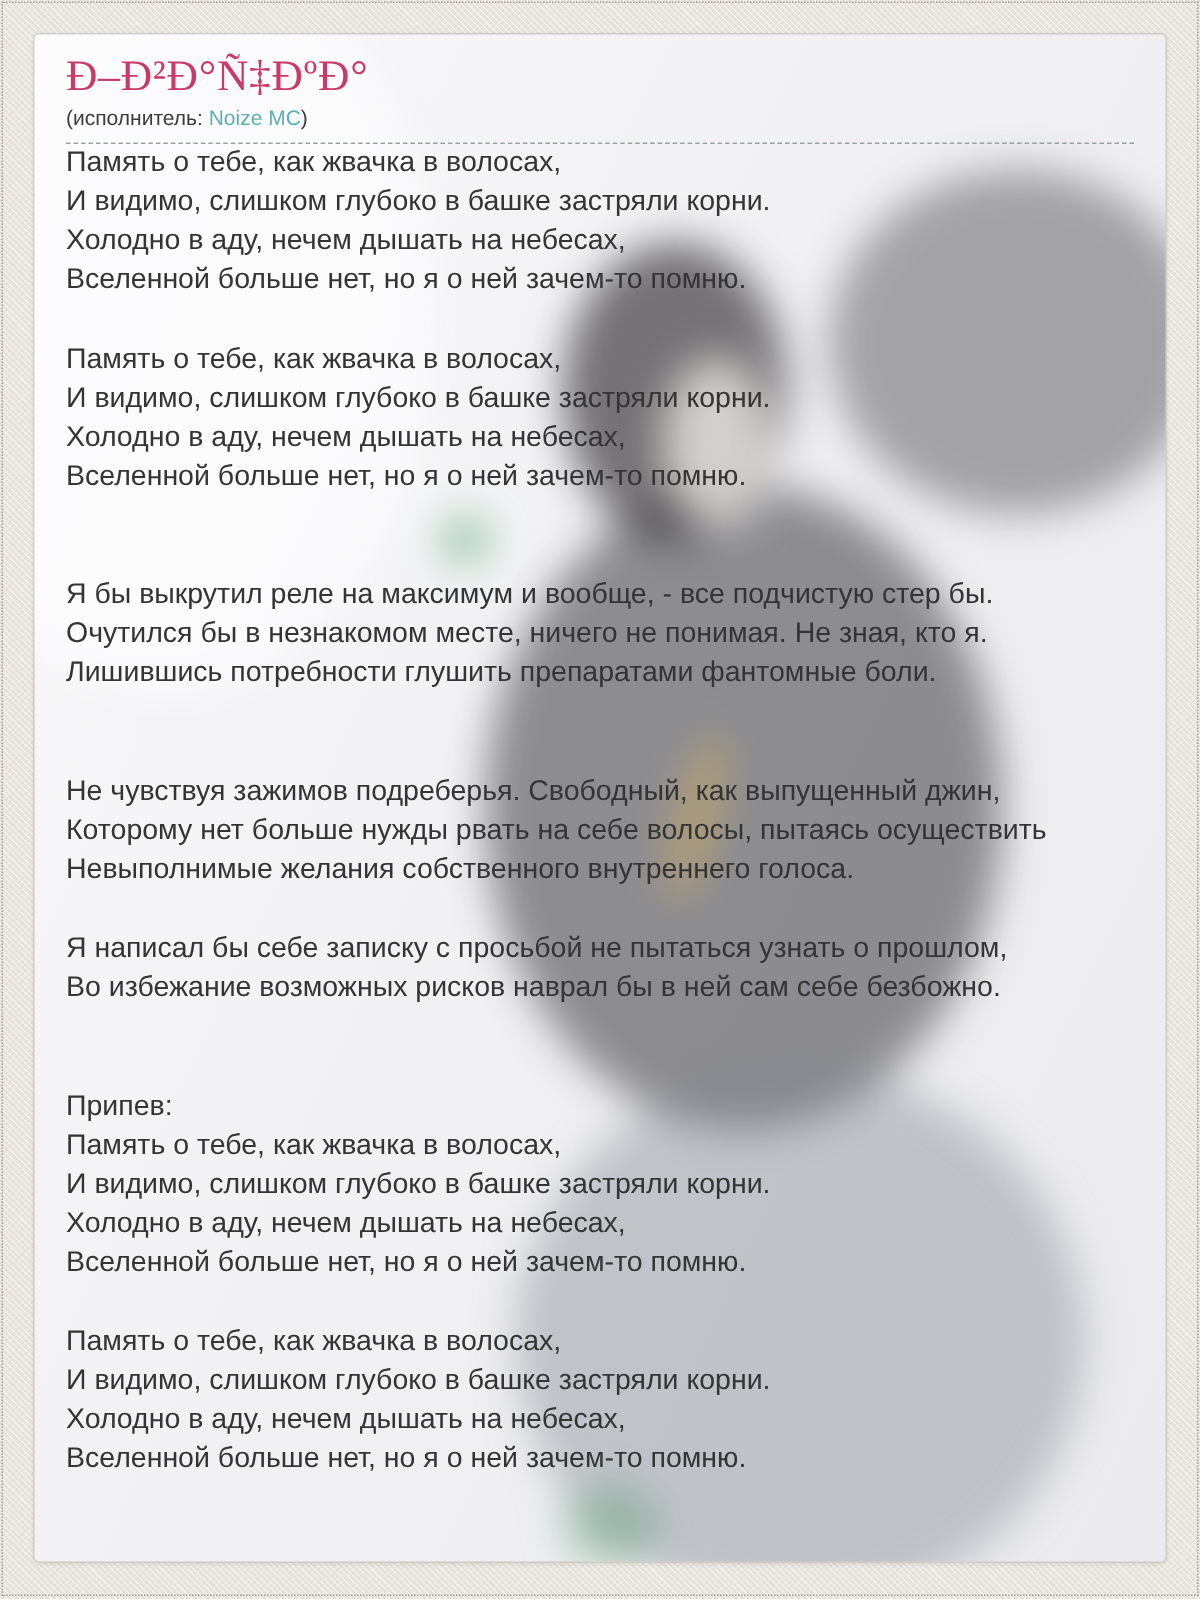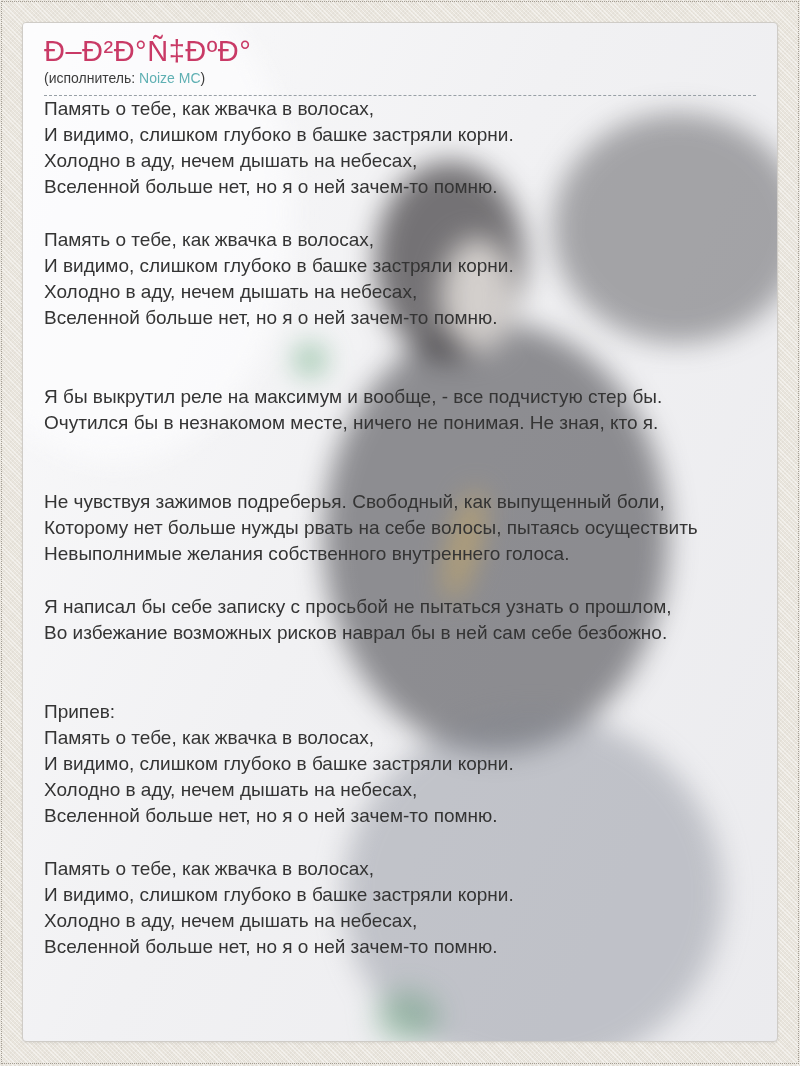--- a/index.html
+++ b/index.html
@@ -32,21 +32,21 @@
   .ph-torso  {left:300px; top:300px; width:345px; height:430px; background:rgba(42,42,48,0.50); border-radius:42%;}
   .ph-guitar {left:428px; top:465px; width:26px;  height:115px; background:rgba(198,168,104,0.75); transform:rotate(14deg); border-radius:10px;}
   .ph-jeans  {left:320px; top:690px; width:380px; height:360px; background:rgba(128,133,146,0.42); border-radius:40%;}
   .ph-greenA {left:272px; top:322px; width:30px;  height:30px;  background:rgba(62,150,92,0.55);}
   .ph-greenB {left:352px; top:968px; width:64px;  height:52px;  background:rgba(96,156,118,0.45);}
   .ph-lightL {left:-90px; top:-60px; width:360px; height:500px; background:rgba(252,252,253,0.75);}
 
   .content{position:relative; z-index:2; padding:14px 21px 0 21px;}
   .page-title{
     margin:0; font-weight:normal; font-size:29px; line-height:29px;
-    color:#c93a66; letter-spacing:0.5px;
+    color:#c93a66; letter-spacing:0.5px;font-family:Liberation Serif, serif;
   }
   .artist-line{
     font-size:14px; line-height:20px; color:#3c3c3c;
     padding:2px 0 7px 0; border-bottom:1px dashed #98a0a6;
   }
   .artist-line a{color:#5fb0b3; text-decoration:none; cursor:pointer;}
   .lyrics{font-size:19px; line-height:26px; color:#343434;}
   .lyrics p{margin:0 0 27px 0;}
   .lyrics p:last-child{margin-bottom:0;}
 </style>
@@ -67,20 +67,20 @@
     <div class="ph-greenA"></div>
     <div class="ph-greenB"></div>
   </div>
 
   <div class="content">
     <h1 class="page-title">Ð–Ð²Ð°Ñ‡ÐºÐ°</h1>
     <div class="artist-line"><span>(исполнитель:</span> <a>Noize MC</a><span>)</span></div>
     <div class="lyrics">
         <p><span>Память о тебе, как жвачка в волосах,</span><br><span>И видимо, слишком глубоко в башке застряли корни.</span><br><span>Холодно в аду, нечем дышать на небесах,</span><br><span>Вселенной больше нет, но я о ней зачем-то помню.</span></p>
         <p><span>Память о тебе, как жвачка в волосах,</span><br><span>И видимо, слишком глубоко в башке застряли корни.</span><br><span>Холодно в аду, нечем дышать на небесах,</span><br><span>Вселенной больше нет, но я о ней зачем-то помню.</span></p>
-        <p><br><span>Я бы выкрутил реле на максимум и вообще, - все подчистую стер бы.</span><br><span>Очутился бы в незнакомом месте, ничего не понимая. Не зная, кто я.</span><br></p>
-        <p><br><span>Не чувствуя зажимов подреберья. Свободный, как выпущенный боли,</span><br><span>Которому нет больше нужды рвать на себе волосы, пытаясь осуществить</span><br><span>Невыполнимые желания собственного внутреннего голоса.</span></p>
+        <p><br><span>Я бы выкрутил реле на максимум и вообще, - все подчистую стер бы.</span><br><span>Очутился бы в незнакомом месте, ничего не понимая. Не зная, кто я.</span><br><span>Лишившись потребности глушить препаратами фантомные боли.</span></p>
+        <p><br><span>Не чувствуя зажимов подреберья. Свободный, как выпущенный джин,</span><br><span>Которому нет больше нужды рвать на себе волосы, пытаясь осуществить</span><br><span>Невыполнимые желания собственного внутреннего голоса.</span></p>
         <p><span>Я написал бы себе записку с просьбой не пытаться узнать о прошлом,</span><br><span>Во избежание возможных рисков наврал бы в ней сам себе безбожно.</span><br><br></p>
         <p><span>Припев:</span><br><span>Память о тебе, как жвачка в волосах,</span><br><span>И видимо, слишком глубоко в башке застряли корни.</span><br><span>Холодно в аду, нечем дышать на небесах,</span><br><span>Вселенной больше нет, но я о ней зачем-то помню.</span></p>
         <p><span>Память о тебе, как жвачка в волосах,</span><br><span>И видимо, слишком глубоко в башке застряли корни.</span><br><span>Холодно в аду, нечем дышать на небесах,</span><br><span>Вселенной больше нет, но я о ней зачем-то помню.</span></p>
       </div>
   </div>
 </div>
 
 </body></html>

